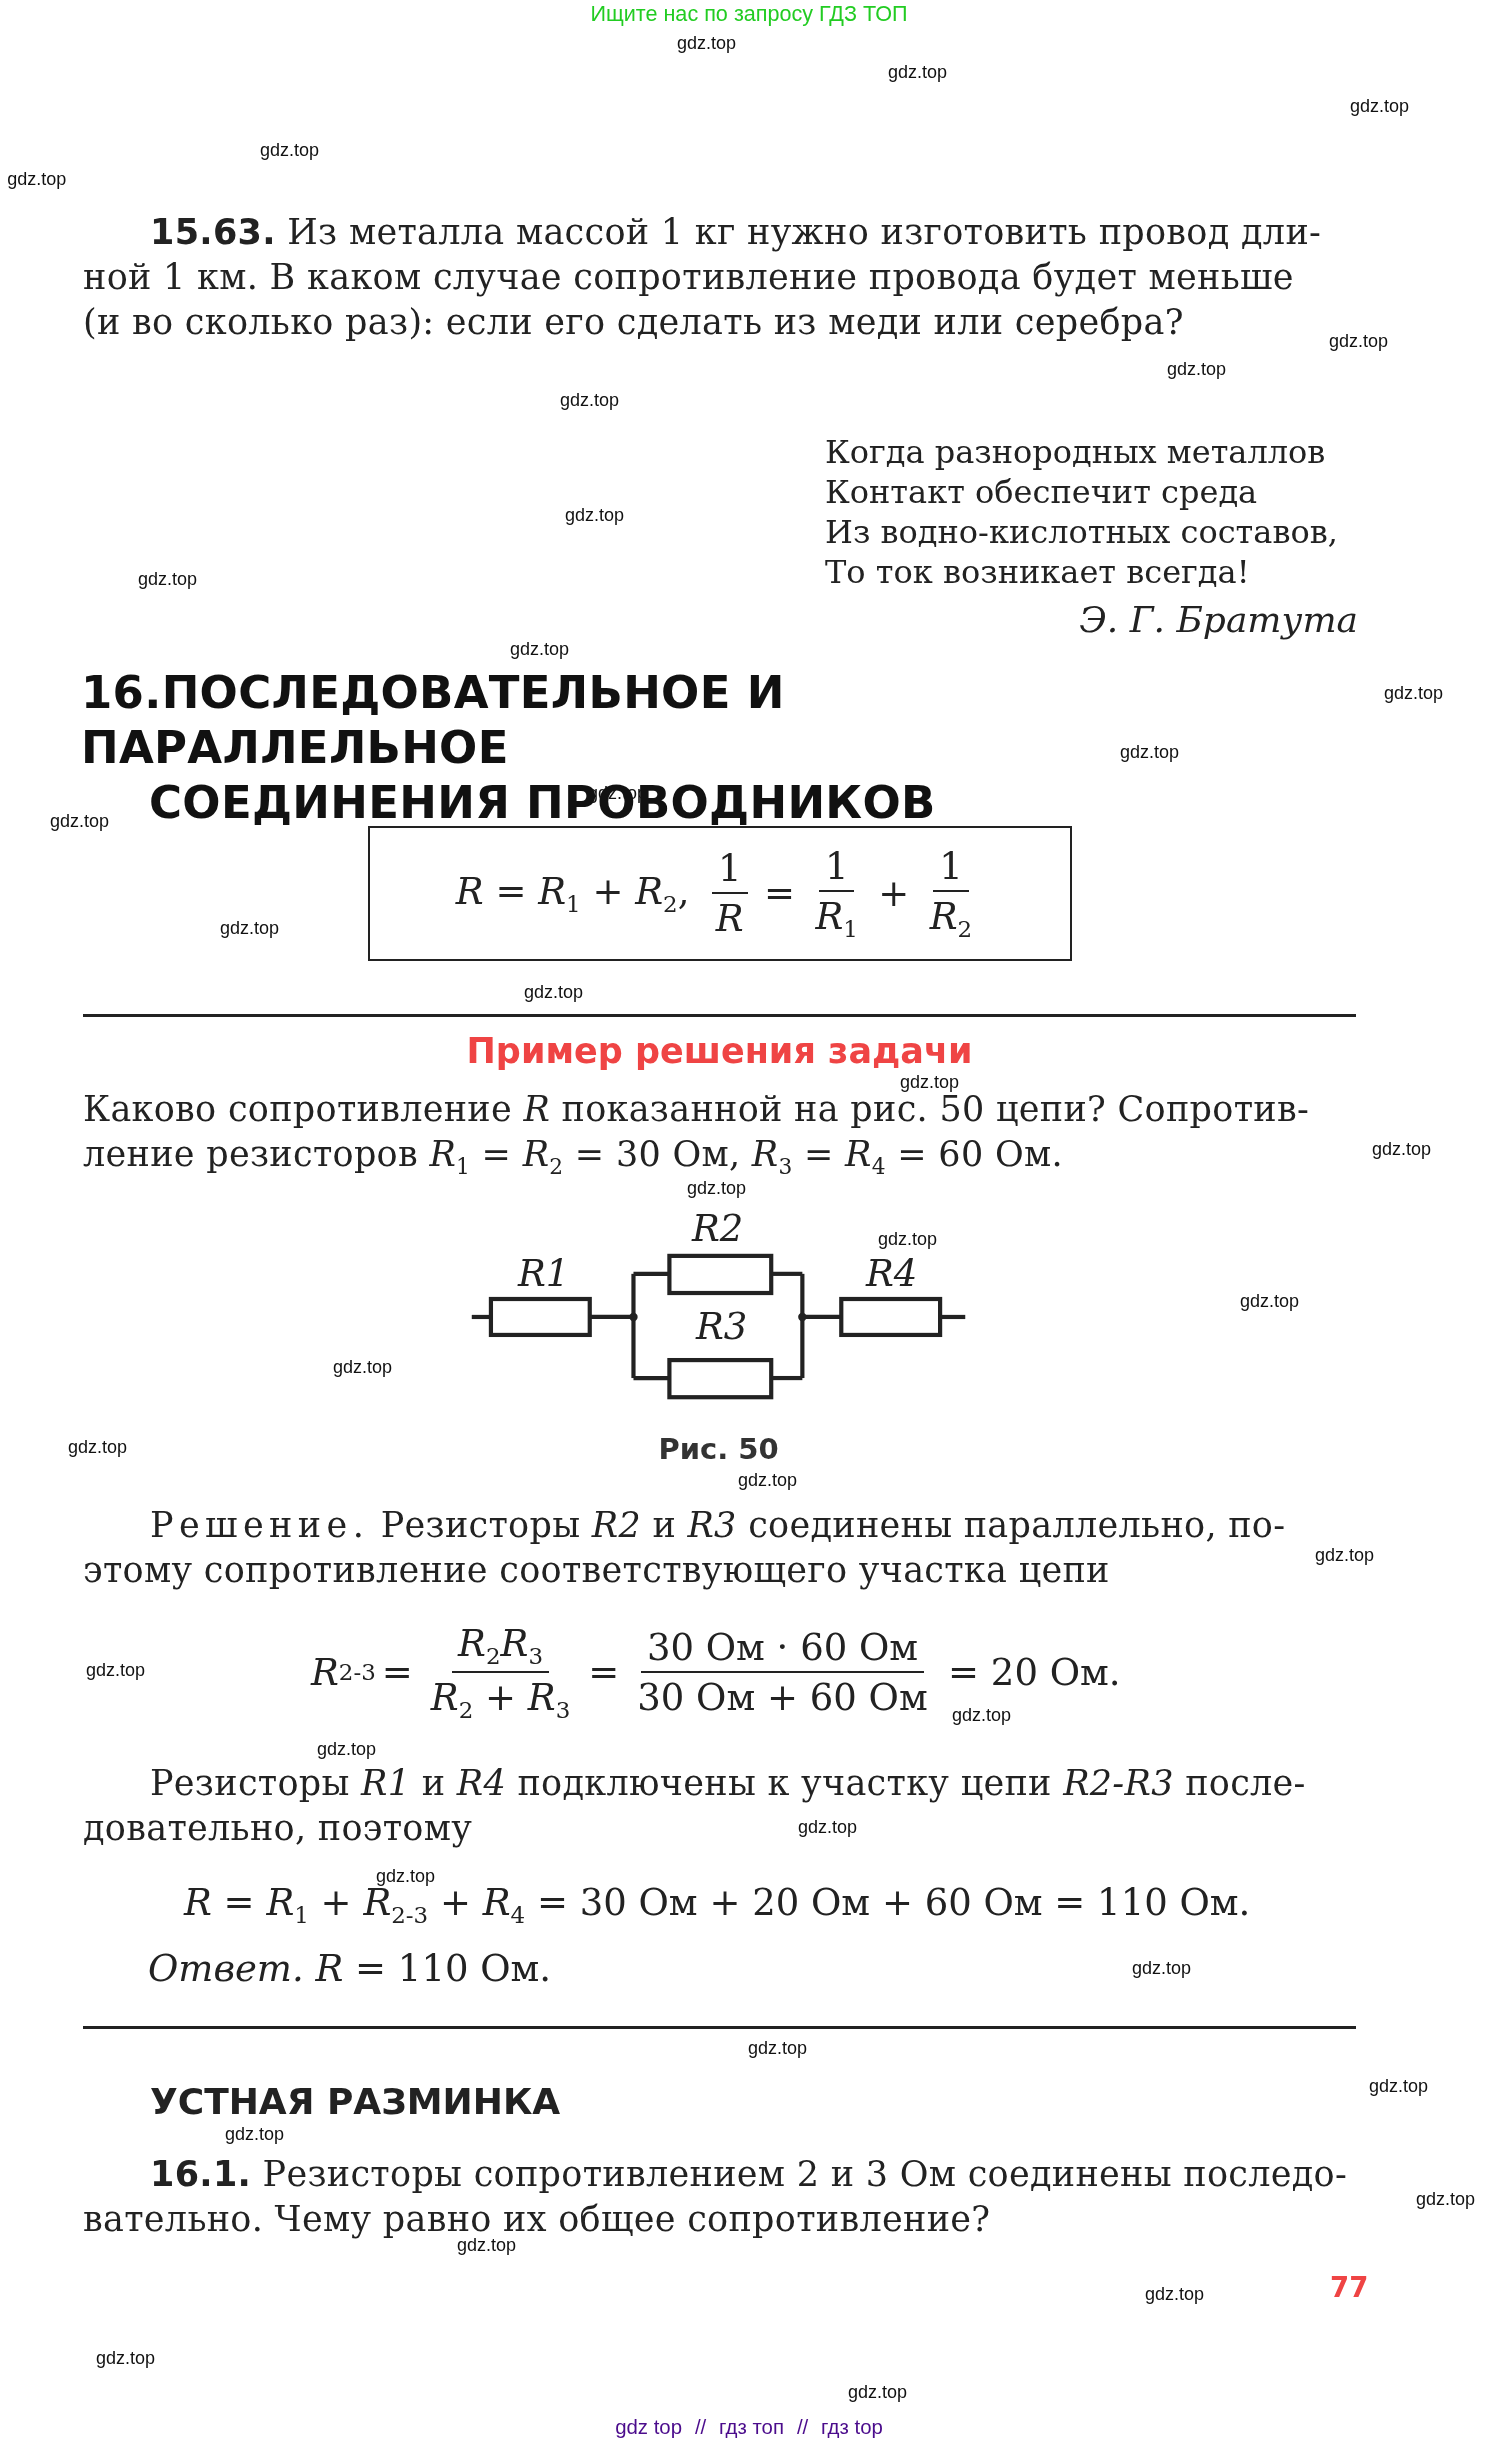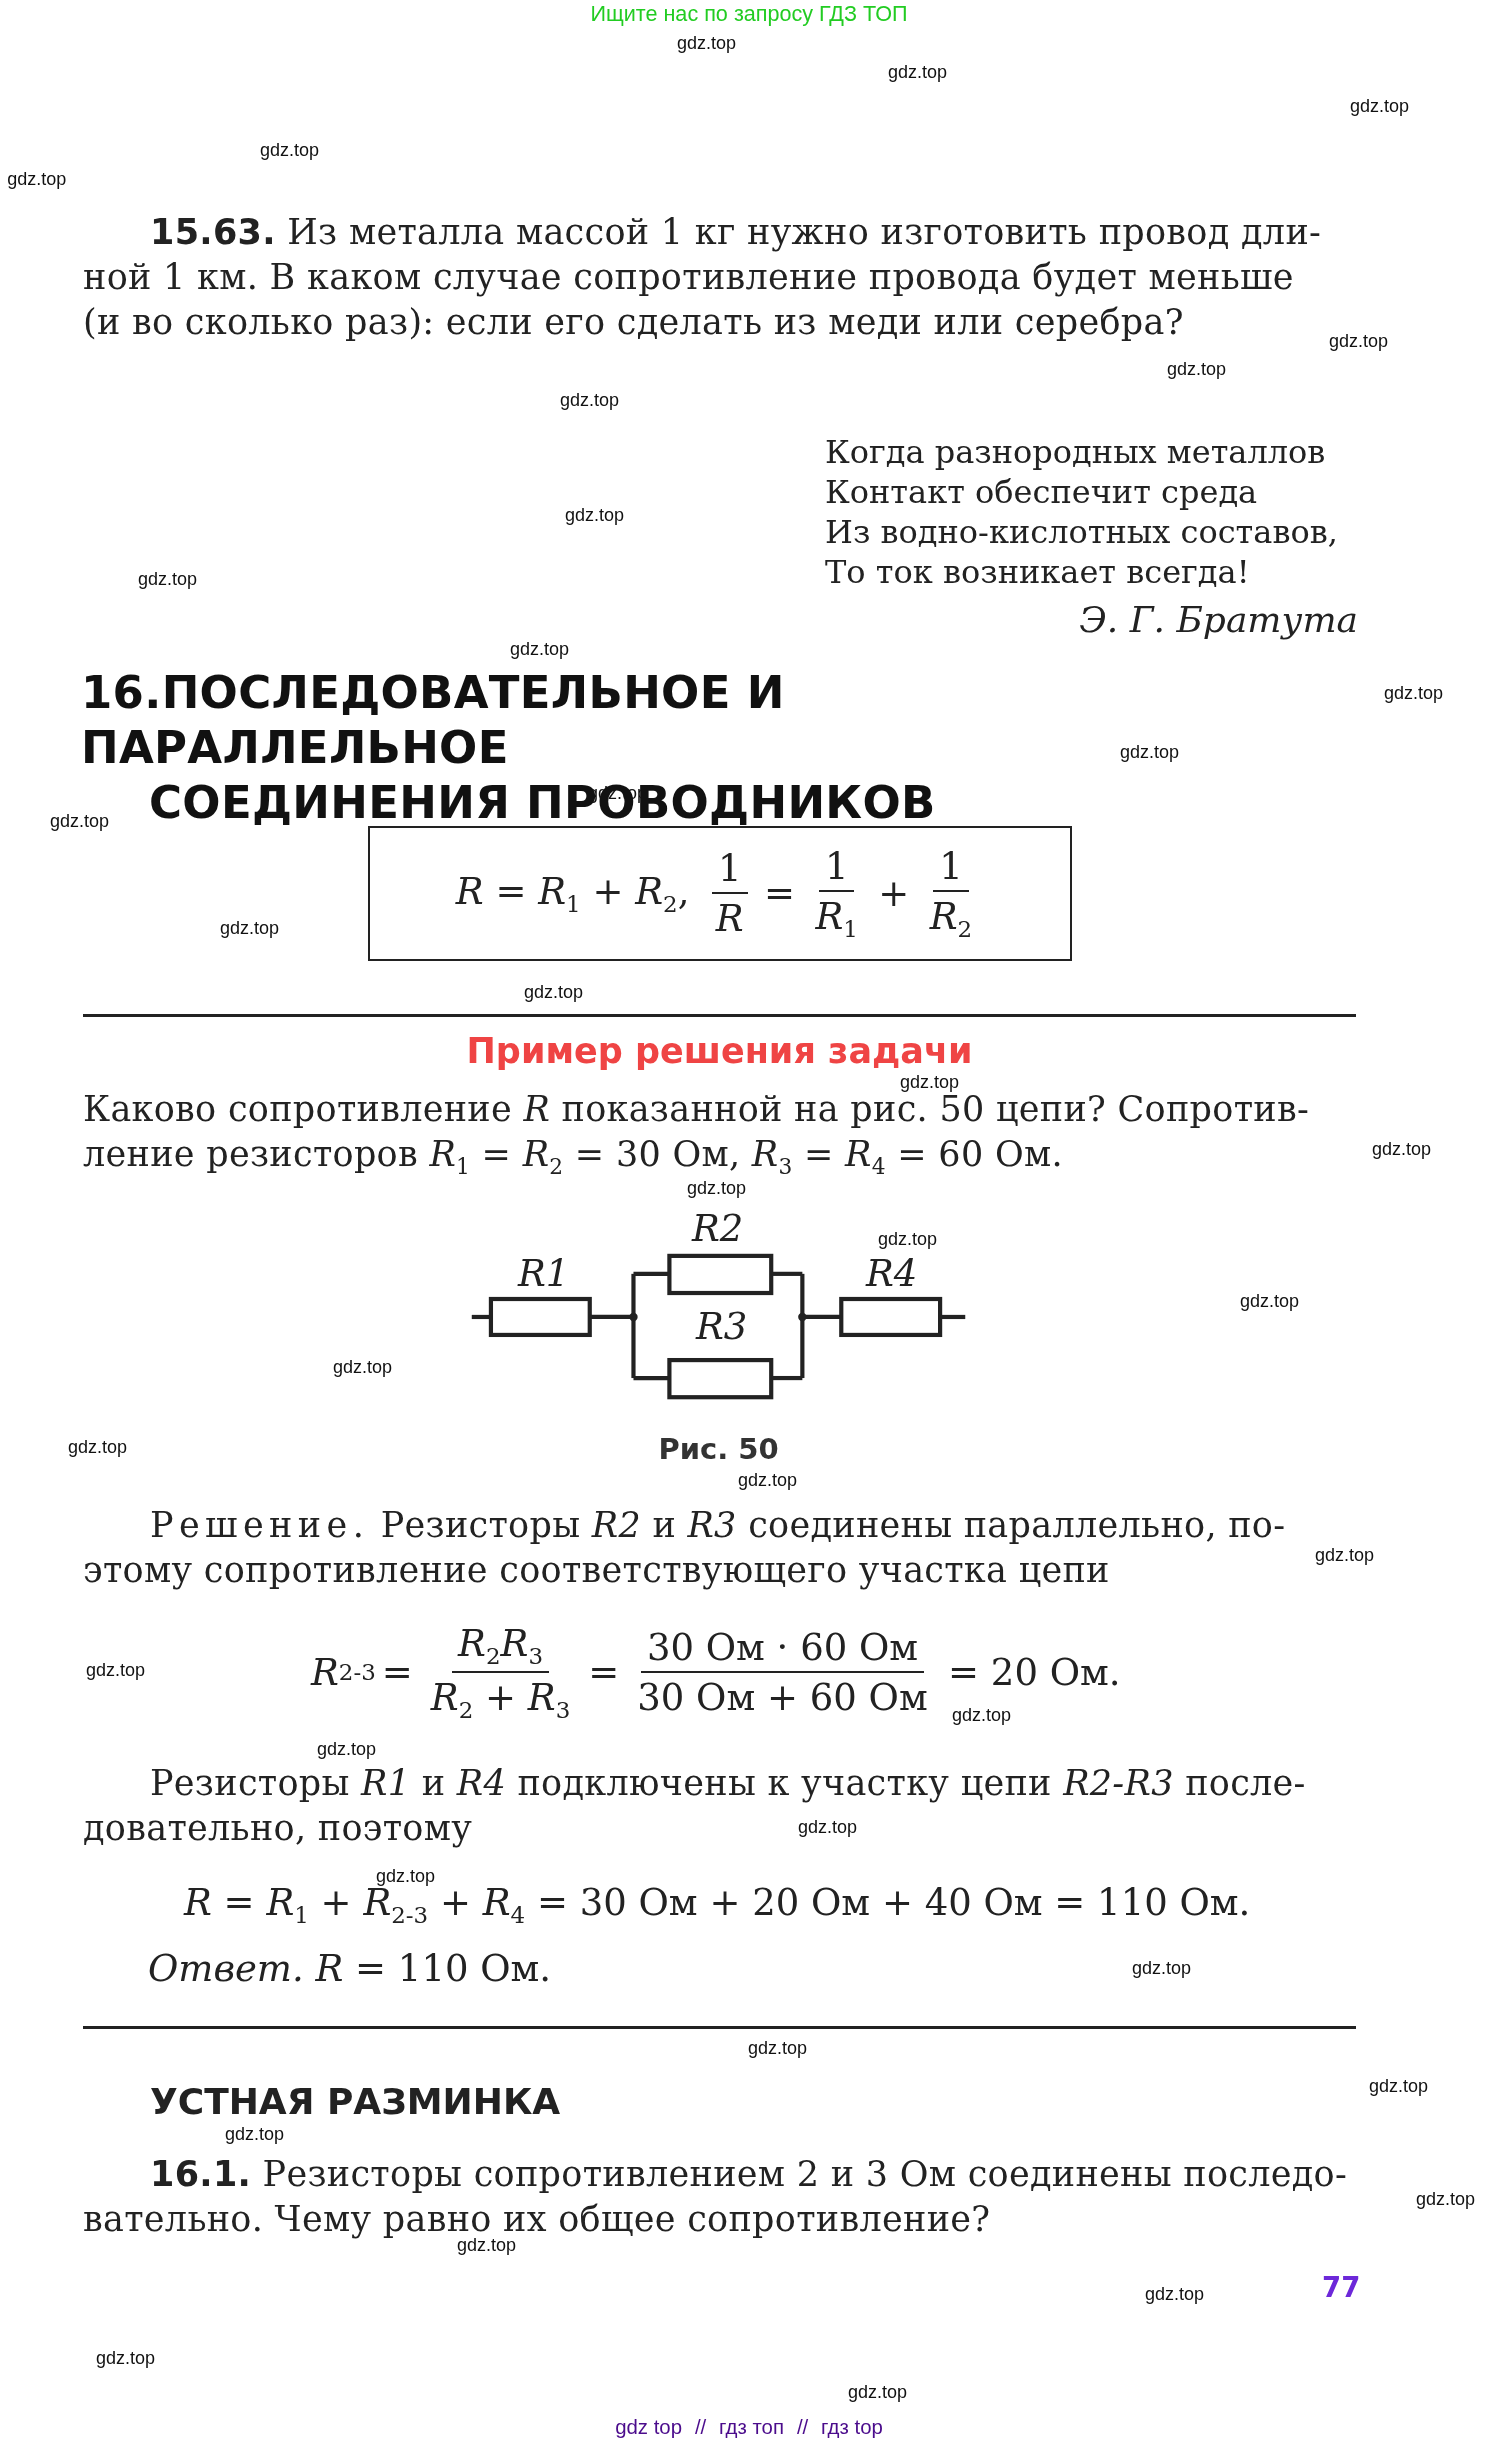--- a/index.html
+++ b/index.html
@@ -22,21 +22,21 @@
   sub { font-size: 0.62em; font-style: normal; vertical-align: -0.35em; }
   .frac { display: inline-flex; flex-direction: column; align-items: center; vertical-align: middle; margin: 0 6px; }
   .frac .num { border-bottom: 2.4px solid #222; padding: 0 6px 2.4px 6px; }
   .frac .den { padding: 2.4px 6px 0 6px; }
   .rule { height: 3px; background: #222; }
   .section-head { font-family: "DejaVu Sans", sans-serif; font-weight: bold; font-size: 35px; color: #ef4444; text-align: center; }
   .caption { font-family: "DejaVu Sans", sans-serif; font-weight: bold; font-size: 29px; color: #333; text-align: center; }
   .spaced { letter-spacing: 5.4px; }
   .it { font-style: italic; }
   .warmup { font-family: "DejaVu Sans", sans-serif; font-weight: bold; font-size: 36px; color: #222; }
-  .page-num { font-family: "DejaVu Sans", sans-serif; font-weight: bold; font-size: 27.5px; color: #6d28d9; }
+  .page-num { font-family: "DejaVu Sans", sans-serif; font-weight: bold; font-size: 27.5px; color: #ef4444; margin-left: 8px; }
   .footer-links { left: 0; width: 1498px; top: 2416px; text-align: center;
                   font-family: "Liberation Sans", sans-serif; font-size: 20.4px; color: #4b0c8c; }
   .footer-links span { margin: 0 3.6px; }
 </style>
 </head>
 <body>
 
 <div class="abs banner">Ищите нас по запросу ГДЗ ТОП</div>
 
 <div id="watermarks">
@@ -202,21 +202,21 @@
 </div>
 
 <div class="abs body-text" style="left:83px; top:1761px; width:1273px;">
   <div style="text-indent:67px;">
     <span>Резисторы </span><span class="it">R1</span><span> и </span><span class="it">R4</span><span> подключены к участку цепи </span><span class="it">R2-R3</span><span> после-</span>
   </div>
   <div style="text-align:left;">довательно, поэтому</div>
 </div>
 
 <div class="abs math" style="left:184px; top:1881px;">
-  <span>R</span><span class="up"> = </span><span>R</span><sub>1</sub><span class="up"> + </span><span>R</span><sub>2-3</sub><span class="up"> + </span><span>R</span><sub>4</sub><span class="up"> = 30 Ом + 20 Ом + 40 Ом = 110 Ом.</span>
+  <span>R</span><span class="up"> = </span><span>R</span><sub>1</sub><span class="up"> + </span><span>R</span><sub>2-3</sub><span class="up"> + </span><span>R</span><sub>4</sub><span class="up"> = 30 Ом + 20 Ом + 60 Ом = 110 Ом.</span>
 </div>
 
 <div class="abs math" style="left:148px; top:1947px;">
   <span>Ответ.</span>
   <span>R</span><span class="up"> = 110 Ом.</span>
 </div>
 
 <div class="abs rule" style="left:83px; top:2026px; width:1273px;"></div>
 
 <div class="abs warmup" style="left:150px; top:2081px;">УСТНАЯ РАЗМИНКА</div>

